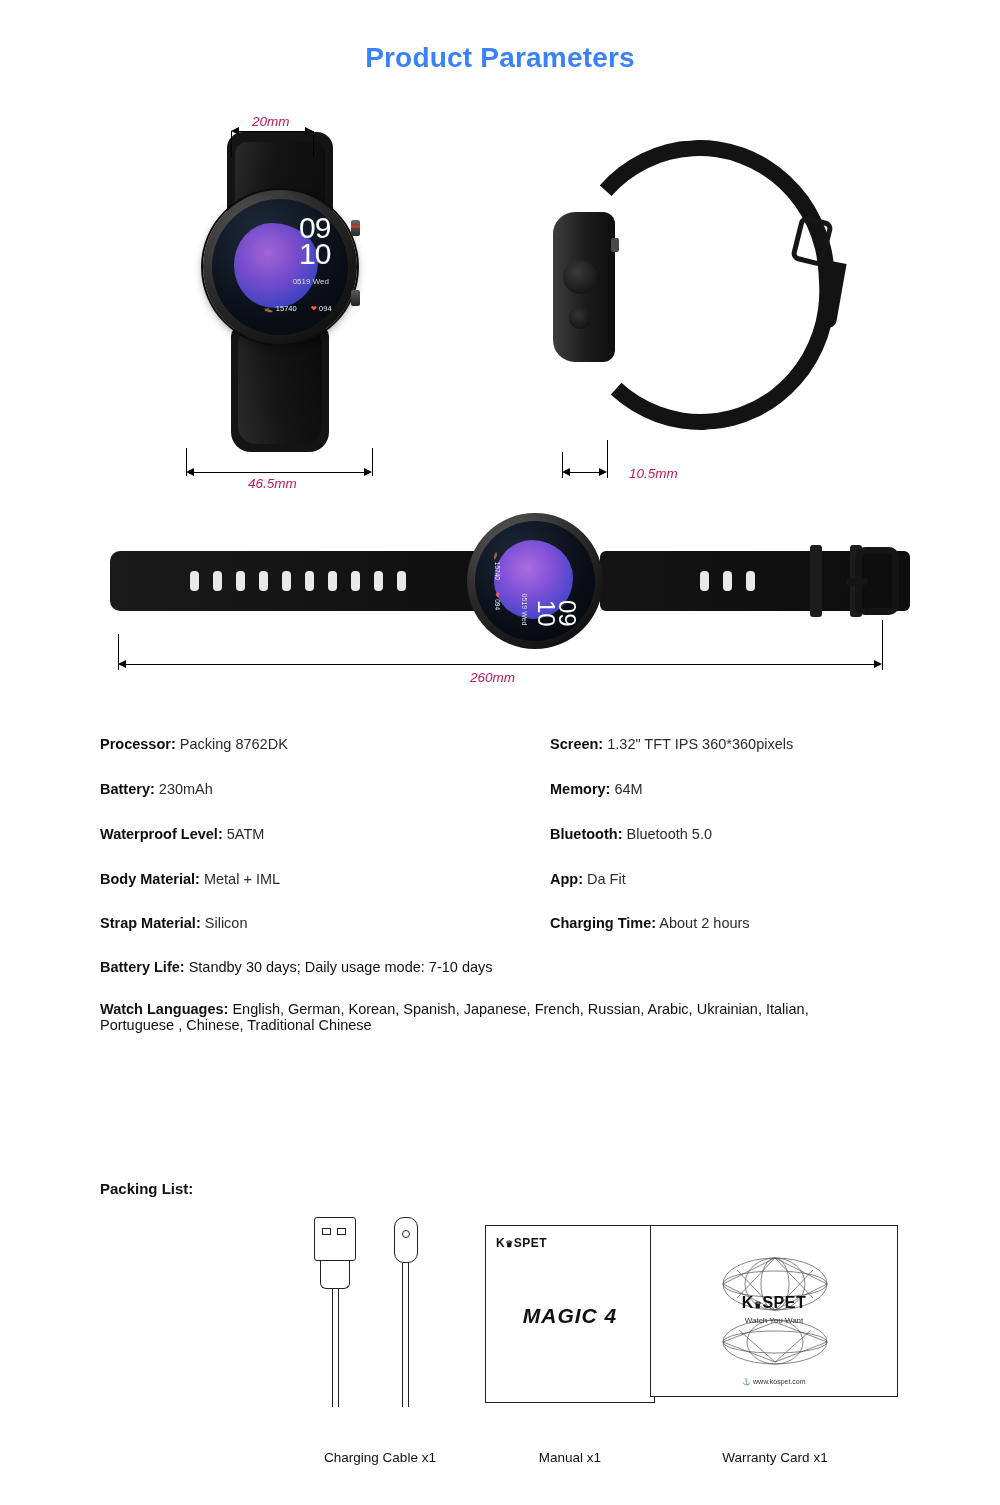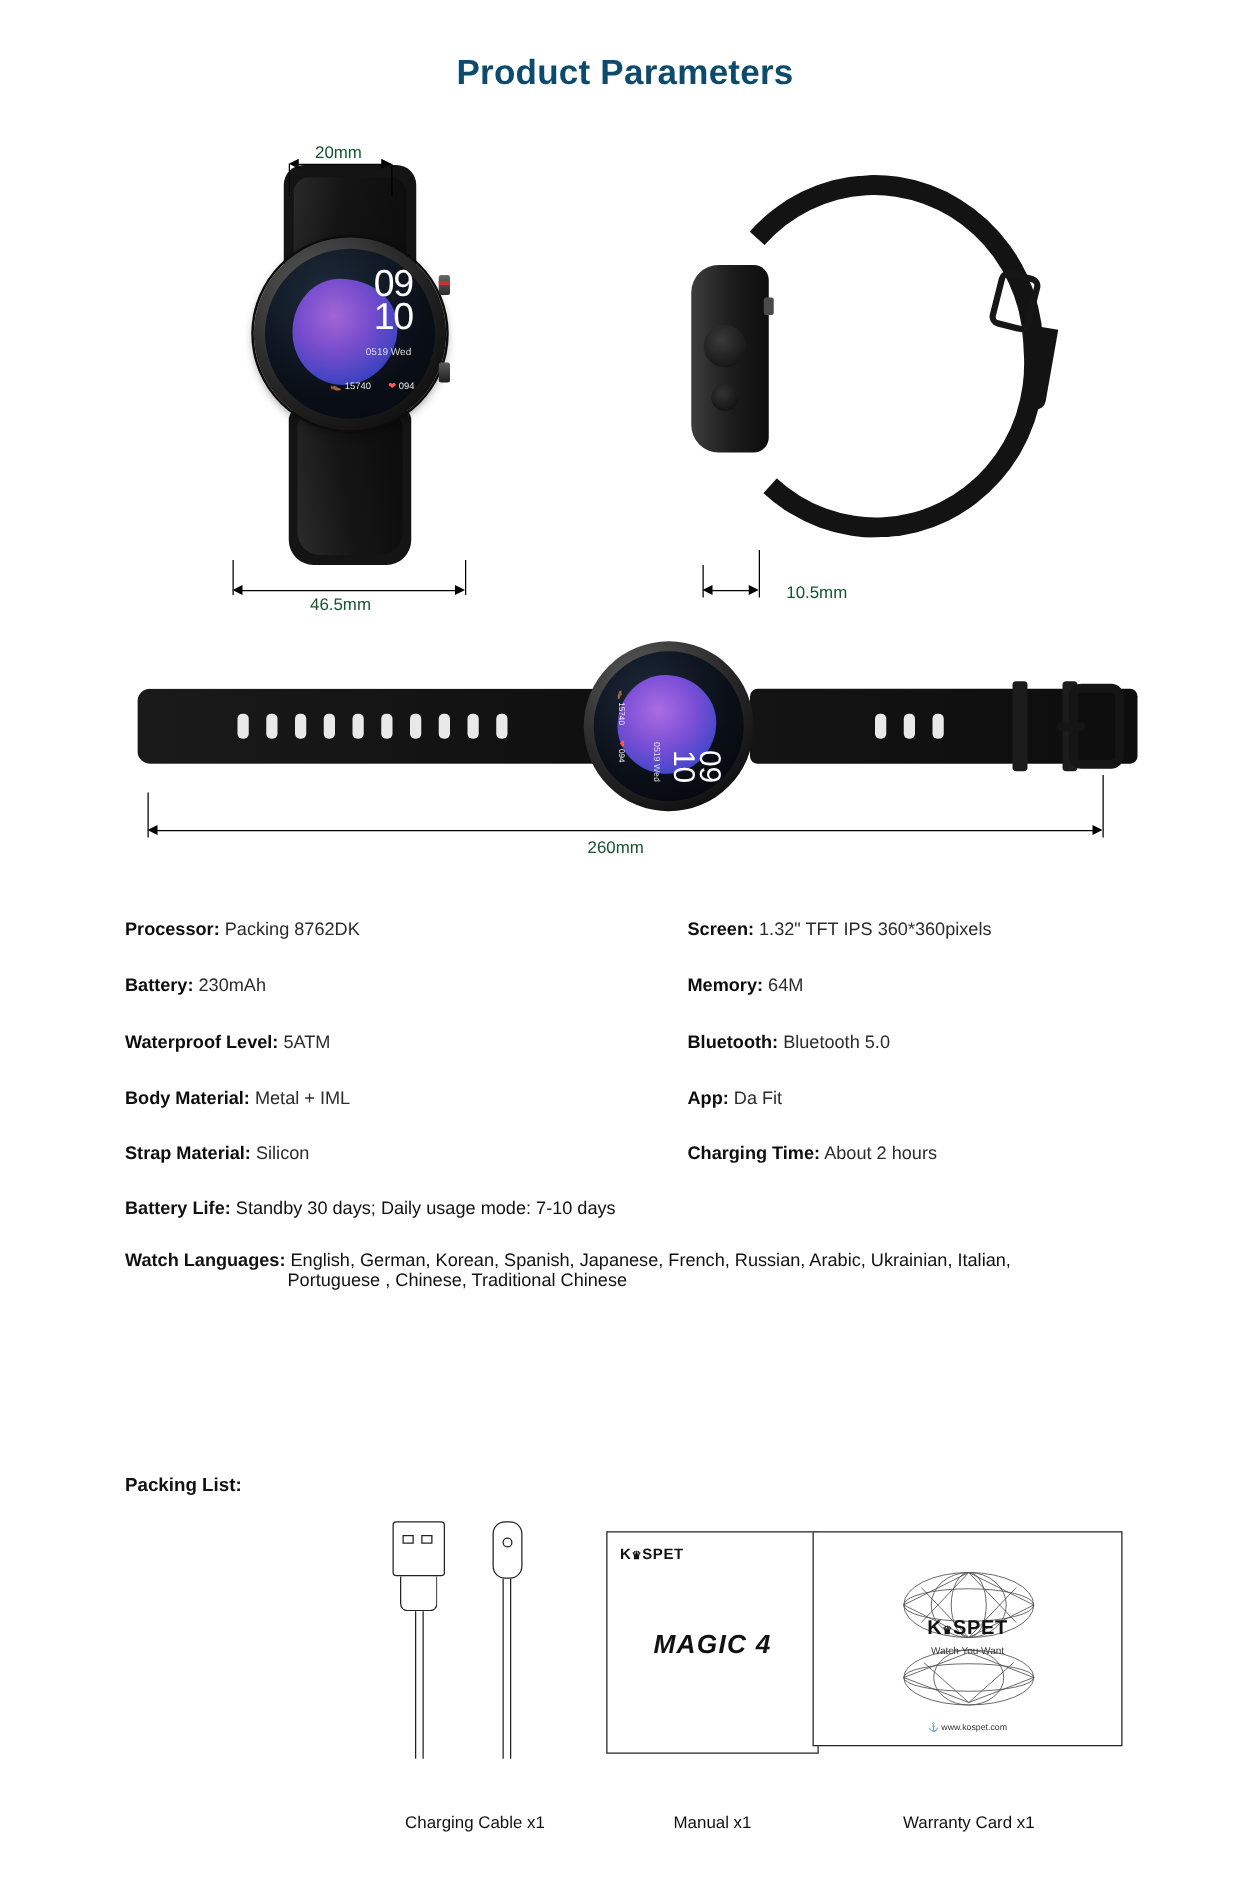--- a/index.html
+++ b/index.html
@@ -10,26 +10,26 @@
     font-family: "Liberation Sans", sans-serif;
     color: #111;
     overflow: hidden;
   }
   .page { position: relative; width: 1000px; height: 1505px; }
 
   
   .title {
     position: absolute; top: 42px; left: 0; width: 1000px;
     text-align: center;
-    font-size: 28px; font-weight: bold; color: #0c4a6e;
+    font-size: 28px; font-weight: bold; color: #3b82f6;
     letter-spacing: .2px;
   }
 
   
-  .dim-label { position: absolute; font-size: 13.5px; color: #14532d; white-space: nowrap; }
+  .dim-label { position: absolute; font-size: 13.5px; color: #be185d; white-space: nowrap; font-style: italic; }
 
   
   .front-wrap { position: absolute; left: 175px; top: 130px; width: 210px; height: 320px; }
   .strap-top {
     position: absolute; left: 52px; top: 2px; width: 106px; height: 120px;
     background: #141414; border-radius: 16px 16px 10px 10px;
   }
   .strap-top:after{
     content:""; position:absolute; left:8px; top:10px; width:90px; height:96px;
     background: linear-gradient(100deg,#2a2a2a 0%,#141414 40%,#0c0c0c 100%);
@@ -183,21 +183,21 @@
   .flat-watch .s { position:absolute; left:0; right:0; bottom:15%; display:flex; justify-content:center; gap:12px; font-size:6.5px; color:#eee;}
 
   
   .specs { position: absolute; left: 100px; top: 735px; width: 810px; }
   .spec-row { display: flex; margin-bottom: 26px; }
   .spec-col { width: 50%; font-size: 14.5px; line-height: 1.3; }
   .spec-col.right { padding-left: 45px; }
   .spec-col b { font-weight: bold; color: #0d0d0d; }
   .spec-col span { color: #2b2b2b; }
   .spec-full { font-size: 14.5px; margin-bottom: 26px; }
-  .spec-full .cont { display:block; margin-left: 130px; }
+  .spec-full .cont { display:block; }
 
   
   .packing-title { position: absolute; left: 100px; top: 1180px; font-size: 15px; font-weight: bold; }
   .pack-row { position: absolute; left: 95px; top: 1215px; width: 820px; height: 250px; }
   .pack-item { position: absolute; text-align: center; font-size: 13.5px; color: #111; }
   .pack-cap { position: absolute; bottom: 0; left: 0; width: 100%; text-align: center; font-size: 13.5px; }
 
   
   .outline-watch { position: absolute; left: 8px; top: 0; width: 170px; height: 190px; }
   .ow-body { position:absolute; left: 18px; top: 22px; width: 134px; height: 134px; border: 1.6px solid #222; border-radius: 50%; }

